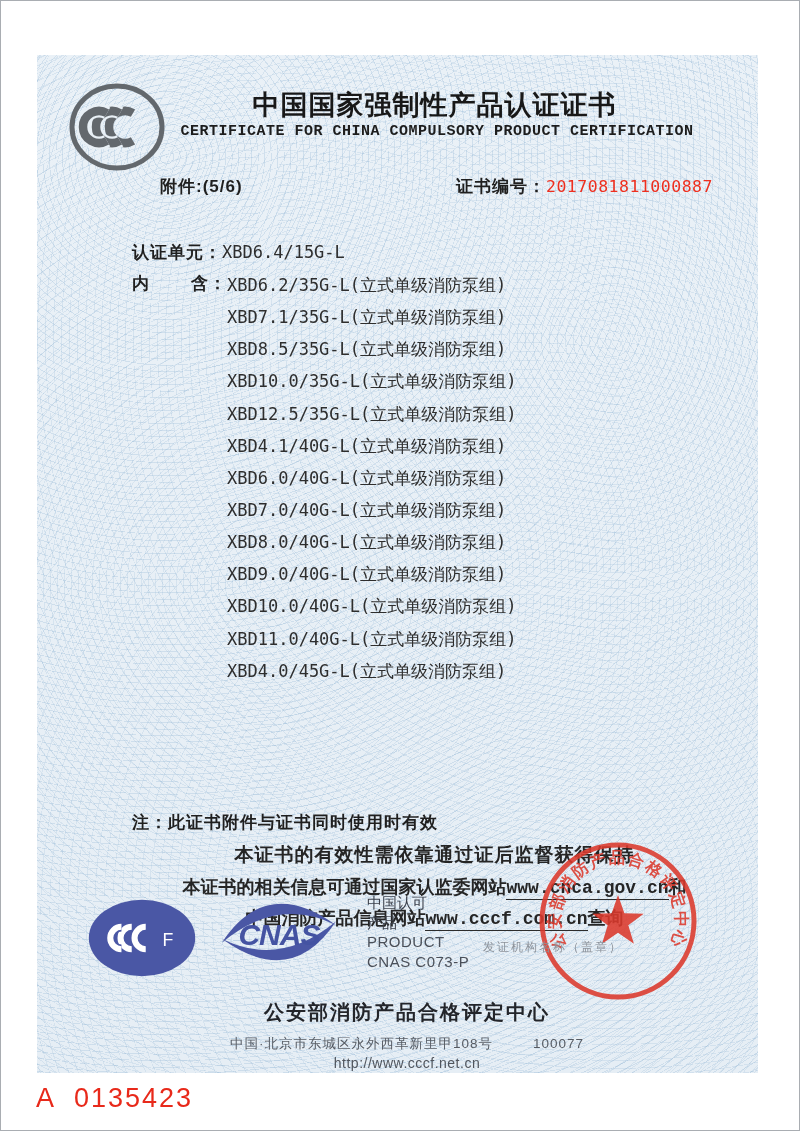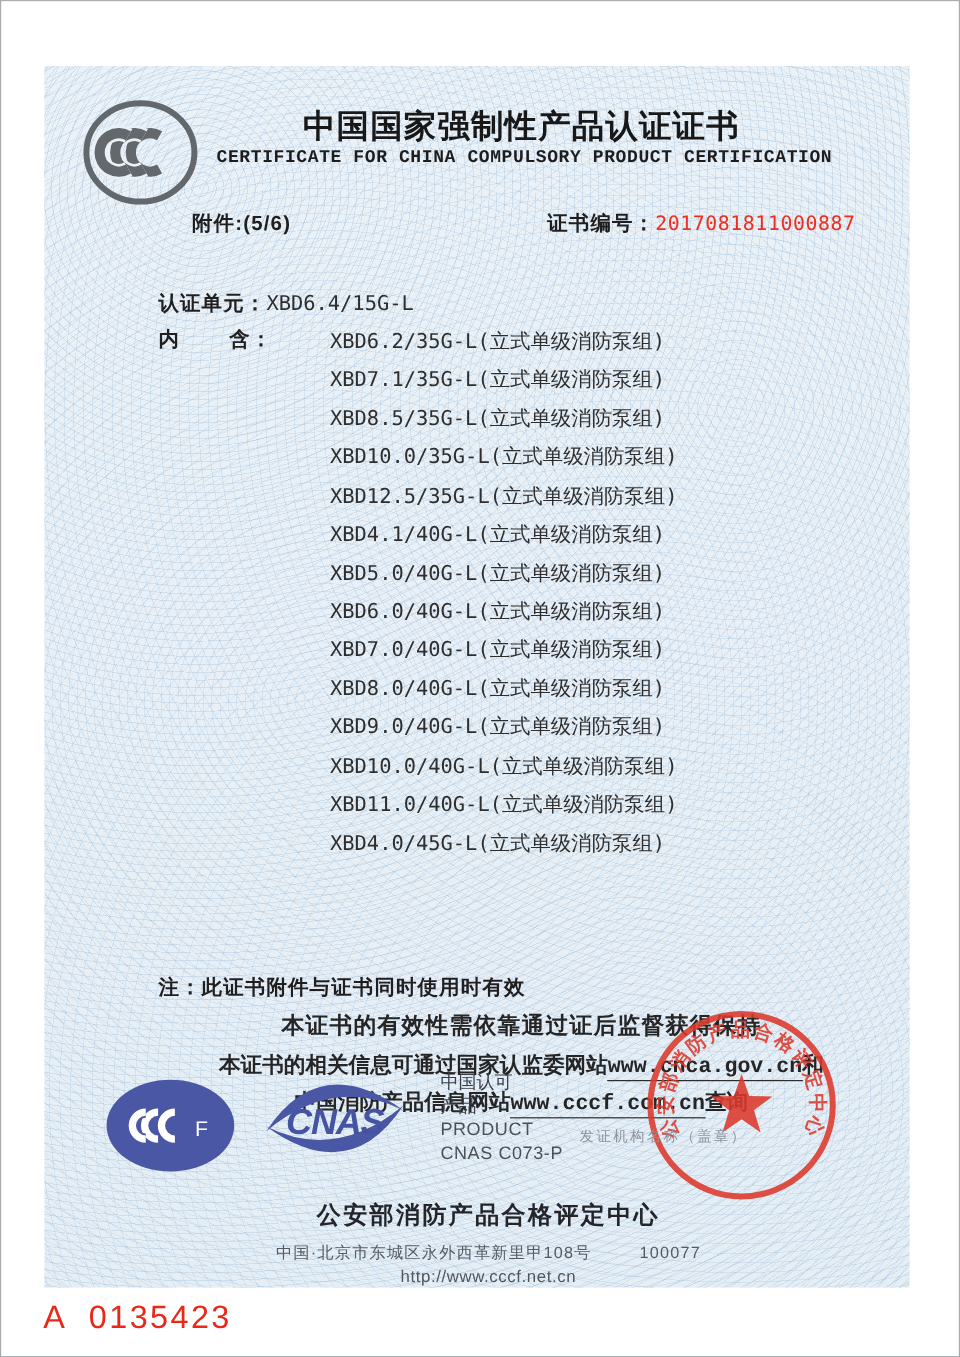--- a/index.html
+++ b/index.html
@@ -39,21 +39,21 @@
     font-weight:400;letter-spacing:.5px;font-size:16.5px;}
   
   .row-product{left:95px;top:153px;font-size:17px;}
   .row-unit{left:95px;top:186px;font-size:17px;}
   .mono{font-family:"DejaVu Sans Mono","Liberation Mono",monospace;}
   .val{color:#2e2e2e;}
   .includes-labels{left:95px;top:214px;height:32px;line-height:32px;font-size:17px;font-family:Liberation Mono, monospace;}
   .inc-gap{display:inline-block;width:41px;}
   .includes-list{left:190px;top:214px;width:420px;}
   .include-item{height:32.15px;line-height:32.15px;font-size:17px;color:#2e2e2e;
-    font-family:"DejaVu Sans Mono","Liberation Mono",monospace;white-space:nowrap;margin-left:48px;}
+    font-family:"DejaVu Sans Mono","Liberation Mono",monospace;white-space:nowrap;}
   
   .note{left:95px;top:756px;font-size:17px;font-weight:700;color:#1f1f1f;letter-spacing:1px;}
   .validity1{left:95px;top:787px;width:605px;text-align:center;
     font-size:19px;font-weight:700;color:#252525;letter-spacing:1px;}
   .validity2{left:95px;top:820px;width:605px;text-align:center;
     font-size:18px;font-weight:700;color:#252525;}
   .validity3{left:95px;top:851px;width:605px;text-align:center;
     font-size:18px;font-weight:700;color:#252525;}
   .url{font-family:Liberation Mono, monospace;font-weight:700;
     border-bottom:1.5px solid #2c2c2c;padding-bottom:1px;}
@@ -110,21 +110,20 @@
   <div class="abs includes-labels">
     <span class="lbl">内</span><span class="inc-gap"></span><span class="lbl">含：</span>
   </div>
   <div class="abs includes-list">
       <div class="include-item">XBD6.2/35G-L(立式单级消防泵组)</div>
       <div class="include-item">XBD7.1/35G-L(立式单级消防泵组)</div>
       <div class="include-item">XBD8.5/35G-L(立式单级消防泵组)</div>
       <div class="include-item">XBD10.0/35G-L(立式单级消防泵组)</div>
       <div class="include-item">XBD12.5/35G-L(立式单级消防泵组)</div>
       <div class="include-item">XBD4.1/40G-L(立式单级消防泵组)</div>
-      <div class="include-item">XBD5.0/40G-L(立式单级消防泵组)</div>
       <div class="include-item">XBD6.0/40G-L(立式单级消防泵组)</div>
       <div class="include-item">XBD7.0/40G-L(立式单级消防泵组)</div>
       <div class="include-item">XBD8.0/40G-L(立式单级消防泵组)</div>
       <div class="include-item">XBD9.0/40G-L(立式单级消防泵组)</div>
       <div class="include-item">XBD10.0/40G-L(立式单级消防泵组)</div>
       <div class="include-item">XBD11.0/40G-L(立式单级消防泵组)</div>
       <div class="include-item">XBD4.0/45G-L(立式单级消防泵组)</div>
     </div>
 
   <div class="abs note">注：此证书附件与证书同时使用时有效</div>

